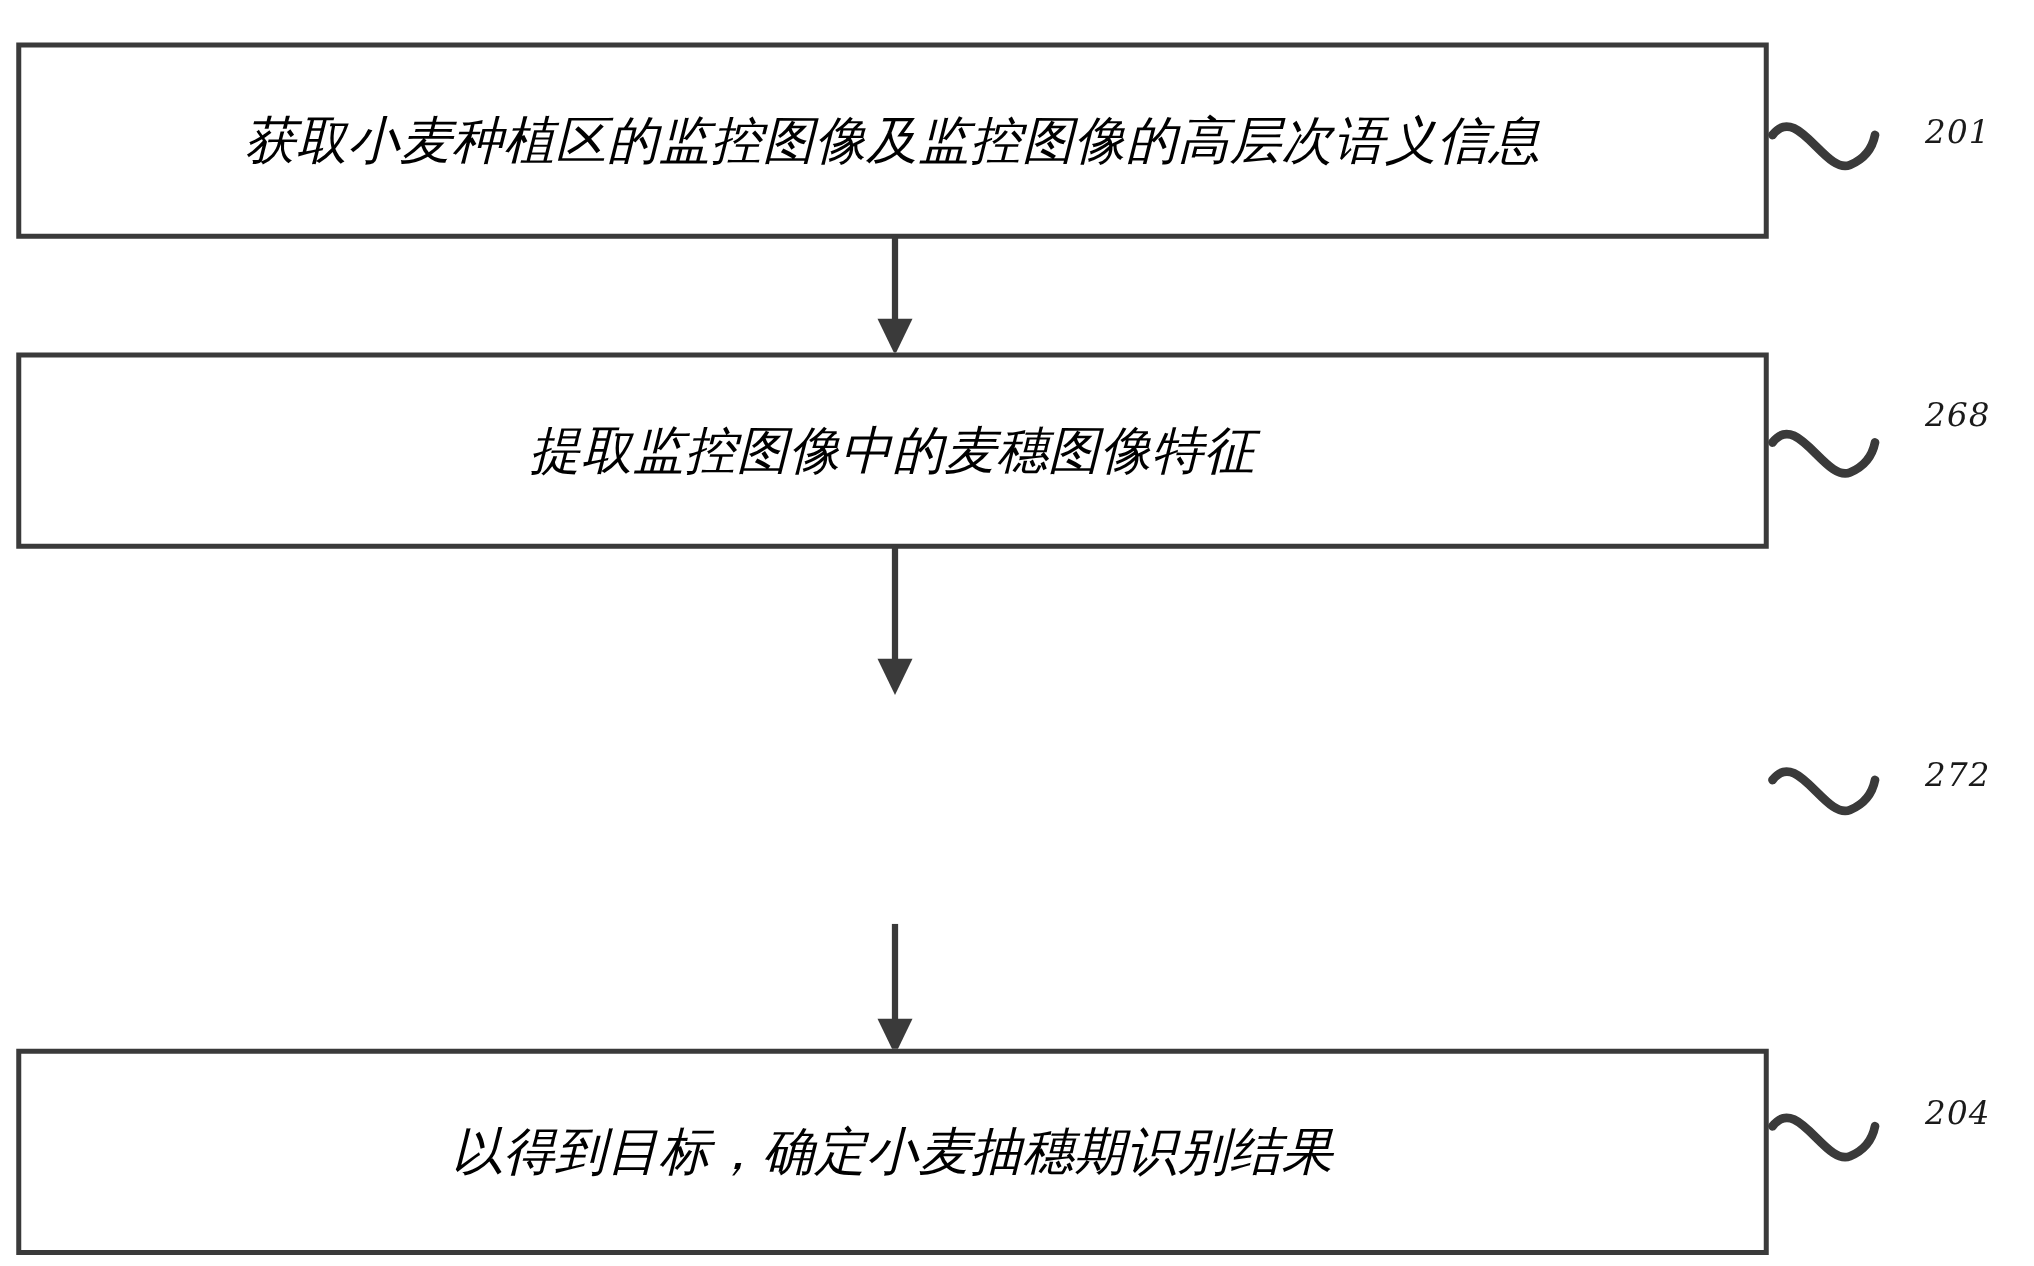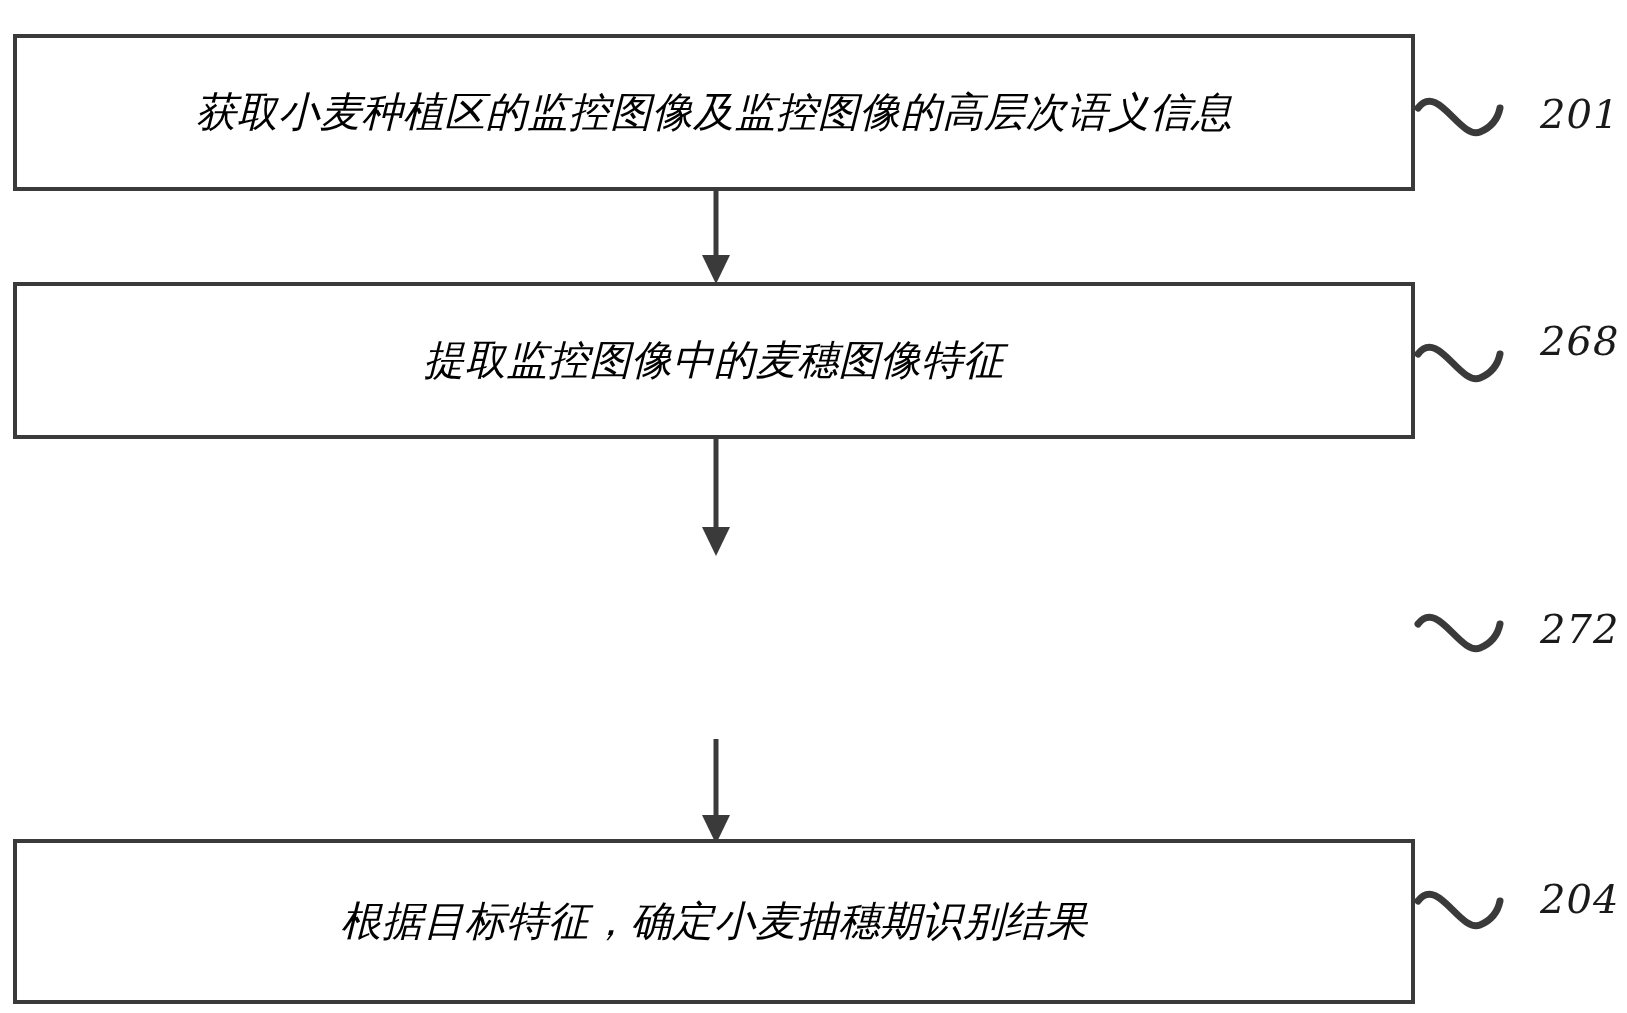--- a/index.html
+++ b/index.html
@@ -37,21 +37,21 @@
     font-size: 41px;
     line-height: 1.45;
     color: #000000;
     padding: 0 34px;
     letter-spacing: 0.5px;
     white-space: pre-line;
   }
   .step-label {
     position: absolute;
     font-family: "DejaVu Serif", "Liberation Serif", serif;
-    font-size: 40px;
+    font-size: 26px;
     color: #1a1a1a;
     letter-spacing: 1px;
   }
   .squiggle {
     position: absolute;
   }
   .arrow-svg {
     position: absolute;
   }
 </style>
@@ -96,21 +96,21 @@
   </svg>
 
   <div class="step-label" style="left:1540px; top:590px;">272</div>
 
   <svg class="arrow-svg" style="left:695px; top:723px;" width="42" height="106" viewBox="0 0 42 106">
     <line x1="21" y1="0" x2="21" y2="82" stroke="#3a3a3a" stroke-width="5"></line>
     <polygon points="7,76 35,76 21,105" fill="#3a3a3a"></polygon>
   </svg>
 
   <div class="flow-box" style="left:13px; top:823px; width:1402px; height:165px;">
-    <div class="box-text">根据目标特征，确定小麦抽穗期识别结果</div>
+    <div class="box-text">以得到目标，确定小麦抽穗期识别结果</div>
   </div>
 
   <svg class="squiggle" style="left:1412px; top:855px;" width="120" height="72" viewBox="0 0 120 72">
     <path d="M6,30 C26,4 48,62 68,54 C80,49 86,40 88,30" fill="none" stroke="#3a3a3a" stroke-width="7" stroke-linecap="round"></path>
   </svg>
 
   <div class="step-label" style="left:1540px; top:860px;">204</div>
 
 </div>
 

